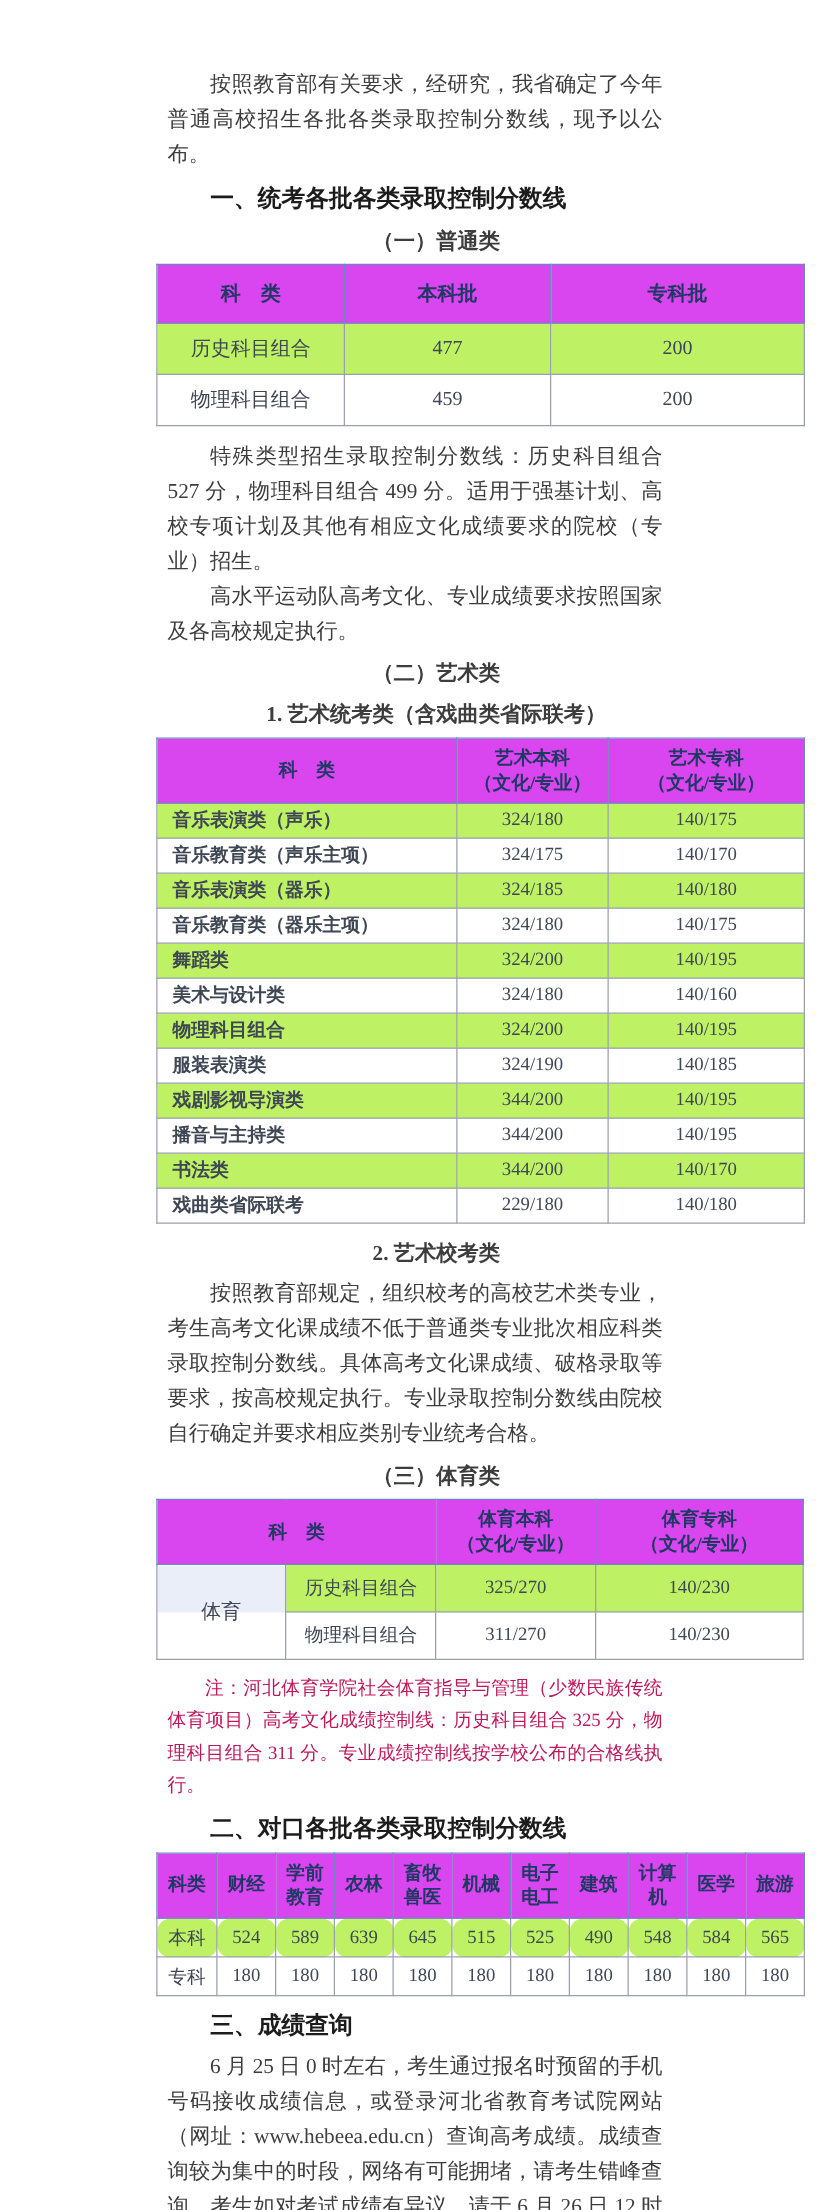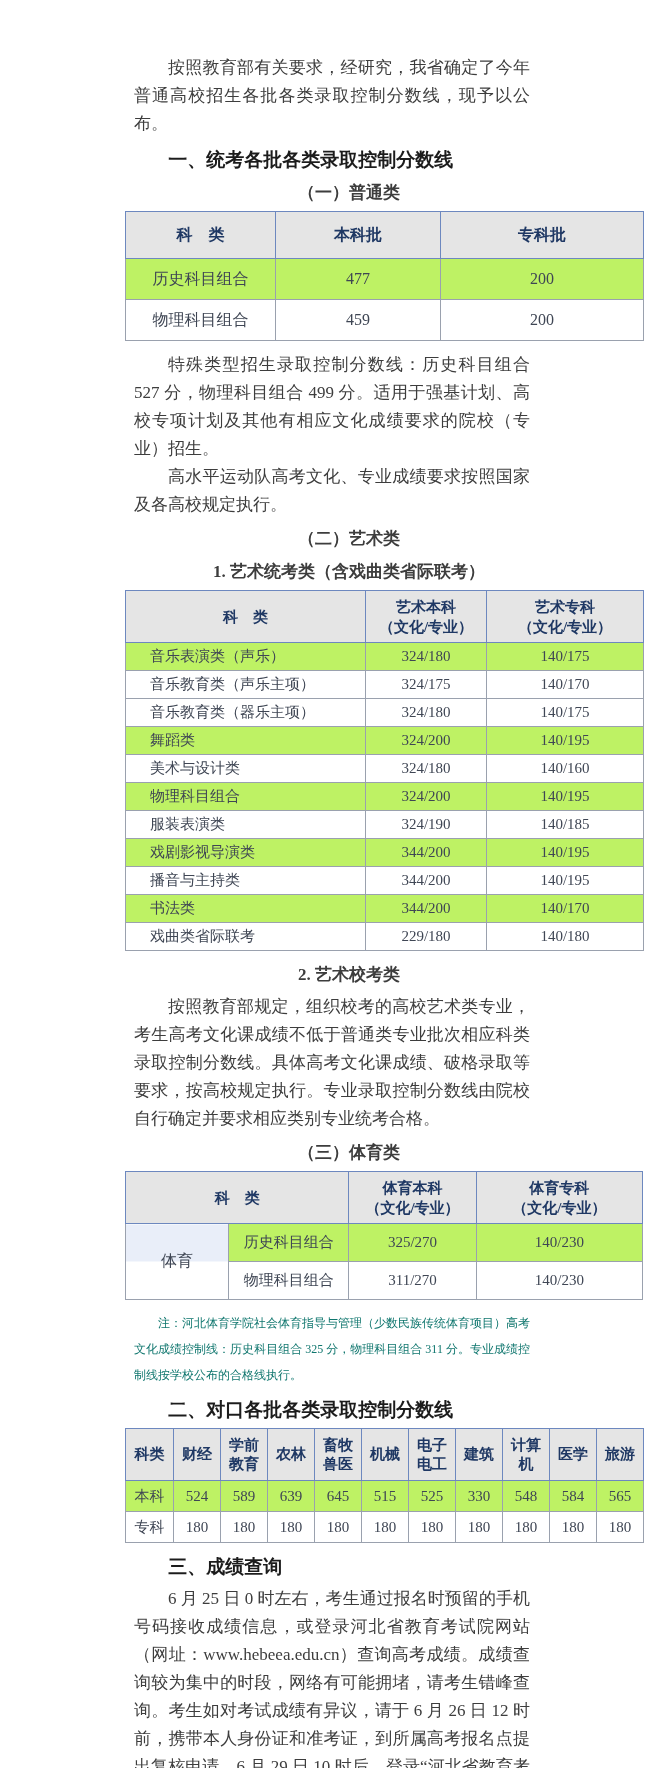--- a/index.html
+++ b/index.html
@@ -9,70 +9,70 @@
     padding:54px 0 40px 0;
     font-family:"Liberation Serif", serif;
     color:#3d3d3d;
   }
   .para {
     margin:0 72px 0 76px;
     font-size:17px; line-height:28px;
     text-indent:2em; text-align:justify;
   }
   .para.small {
-    font-size:12px; line-height:26px; color:#0f766e;
+    font-size:15px; line-height:26px; color:#be185d;
   }
   .h-major {
     margin:8px 72px 5px 76px;
     font-family:"Liberation Sans", sans-serif;
     font-weight:bold; color:#1c1c1c;
     font-size:19px; line-height:27px;
     text-indent:1.8em;
   }
   .h-minor {
     margin:6px 72px 5px 76px;
     font-size:17px; line-height:27px; color:#3d3d3d;
     text-indent:2em;
     text-align:center;
   }
   table {
     border-collapse:collapse; table-layout:fixed;
     margin:5px 0 10px 67px; width:518px;
     font-size:16px; color:#3f4654;
   }
   th {
-    background:#e5e5e5; color:#1f3864; font-weight:bold;
+    background:#d946ef; color:#1f3864; font-weight:bold;
     border:1px solid #6d88bf; text-align:center; vertical-align:middle;
     white-space:pre-line; font-size:16px;
   }
   td {
     border:1px solid #9aa1ae; text-align:center; vertical-align:middle;
     background:#ffffff;
   }
   tr.alt td { background:#bef264; }
   
   .t-putong th { height:47px; }
   .t-putong td { height:41px; }
   
   .t-art { font-size:15px; }
   .t-art th { height:52px; font-size:15px; line-height:20px; }
   .t-art td { height:28px;text-align:center; }
-  .t-art td.cat { text-align:left; padding-left:24px; }
+  .t-art td.cat { text-align:left; padding-left:12px;font-weight:bold; }
   
   .t-pe { font-size:15px; }
   .t-pe th { height:52px; font-size:15px; line-height:20px; }
   .t-pe td { height:38px; }
   .t-pe td.group {
     background:linear-gradient(to bottom, #E9EEF9 50%, #ffffff 50%);
     font-size:16px;
   }
   
   .t-duikou { font-size:15px; }
   .t-duikou th { height:52px; font-size:15px; line-height:19px; padding:2px 0; }
-  .t-duikou td { height:31px; }
+  .t-duikou td { height:31px;border-radius:10px; }
 </style>
 </head>
 <body>
 
 <div class="page">
 
   <p class="para">按照教育部有关要求，经研究，我省确定了今年普通高校招生各批各类录取控制分数线，现予以公布。</p>
 
   <h2 class="h-major">一、统考各批各类录取控制分数线</h2>
   <h3 class="h-minor">（一）普通类</h3>
@@ -128,20 +128,25 @@
     <tbody>
       <tr class="alt">
         <td class="cat">音乐表演类（声乐）</td>
         <td>324/180</td>
         <td>140/175</td>
       </tr>
       <tr>
         <td class="cat">音乐教育类（声乐主项）</td>
         <td>324/175</td>
         <td>140/170</td>
+      </tr>
+      <tr class="alt">
+        <td class="cat">音乐表演类（器乐）</td>
+        <td>324/185</td>
+        <td>140/180</td>
       </tr>
       <tr>
         <td class="cat">音乐教育类（器乐主项）</td>
         <td>324/180</td>
         <td>140/175</td>
       </tr>
       <tr class="alt">
         <td class="cat">舞蹈类</td>
         <td>324/200</td>
         <td>140/195</td>
@@ -259,21 +264,21 @@
     </thead>
     <tbody>
       <tr class="alt">
         <td>本科</td>
         <td>524</td>
         <td>589</td>
         <td>639</td>
         <td>645</td>
         <td>515</td>
         <td>525</td>
-        <td>330</td>
+        <td>490</td>
         <td>548</td>
         <td>584</td>
         <td>565</td>
       </tr>
       <tr>
         <td>专科</td>
         <td>180</td>
         <td>180</td>
         <td>180</td>
         <td>180</td>

